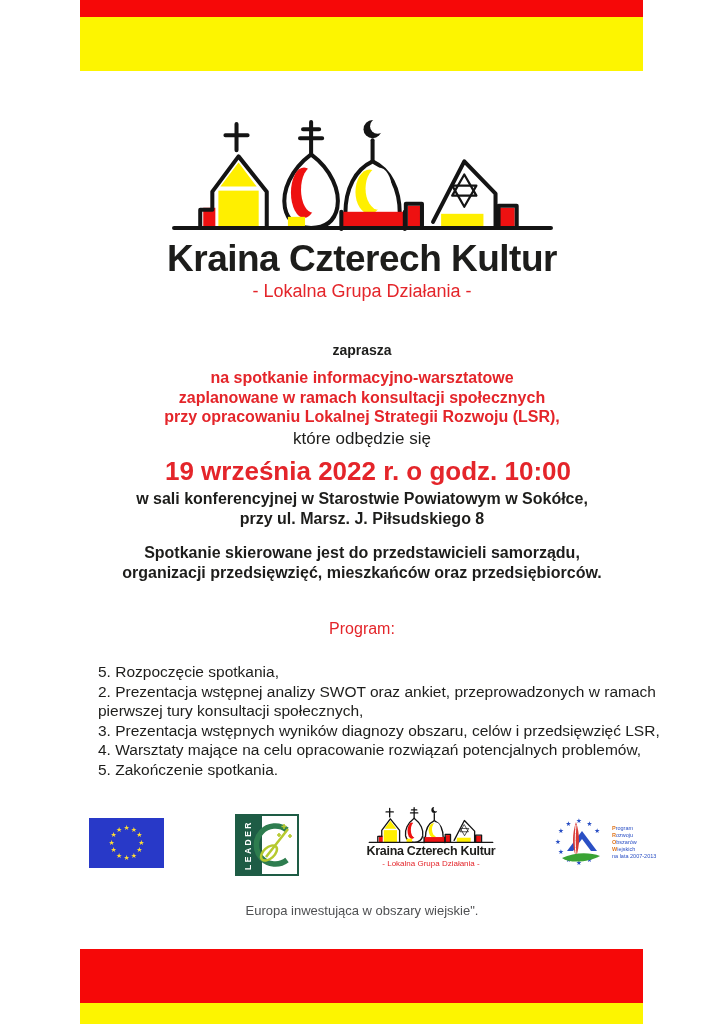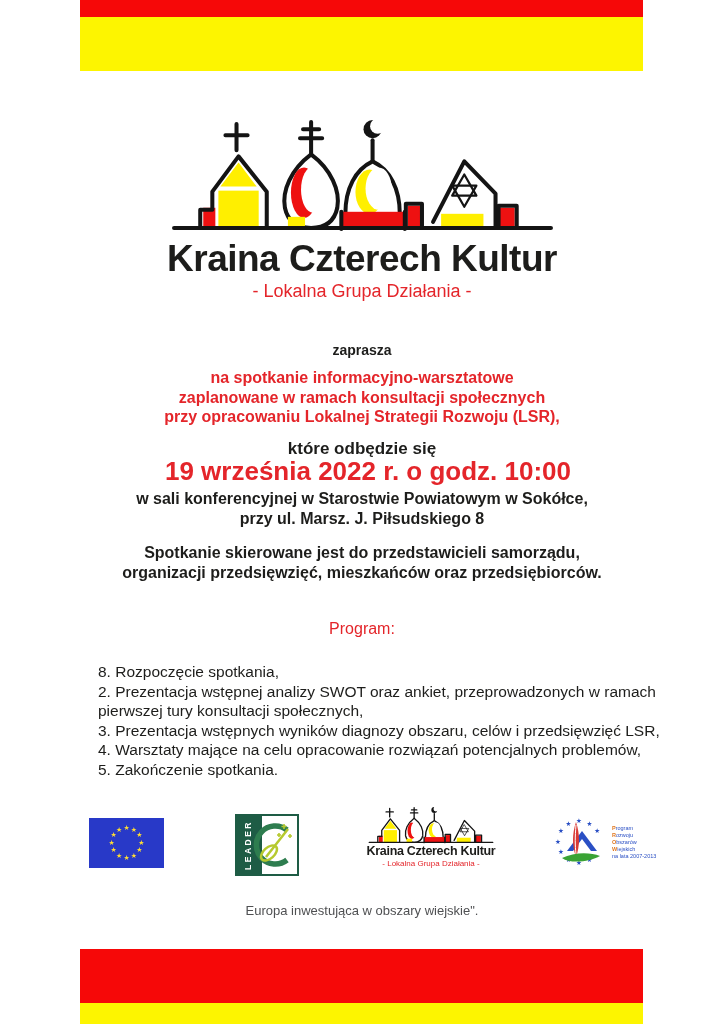--- a/index.html
+++ b/index.html
@@ -16,21 +16,21 @@
   .stripe.top-yellow{top:17px;height:54px;background:var(--stripe-yellow);}
   .stripe.bottom-red{top:949px;height:54px;background:var(--stripe-red);}
   .stripe.bottom-yellow{top:1003px;height:21px;background:var(--stripe-yellow);}
   .header{position:absolute;top:114px;left:0;width:100%;text-align:center;}
   .skyline-main{width:385px;height:119px;display:block;margin:0 auto;}
   .org-title{font-size:37px;font-weight:700;letter-spacing:-0.5px;color:var(--text-black);line-height:40px;margin-top:6px;}
   .org-subtitle{font-size:18px;color:var(--accent-red);line-height:24px;}
   .intro{position:absolute;top:337px;left:0;width:100%;text-align:center;color:var(--text-black);}
   .zaprasza{font-size:14px;font-weight:700;line-height:26px;margin-bottom:5px;}
   .red-line{font-size:16px;font-weight:700;line-height:19.5px;color:var(--accent-red);}
-  .closing-line{font-size:17px;font-weight:700;line-height:19.5px;margin-top:12px;}
+  .closing-line{font-size:17px;font-weight:400;line-height:19.5px;margin-top:2px;}
   .when{position:absolute;top:455px;left:0;width:100%;text-align:center;}
   .event-datetime{font-size:26px;font-weight:700;color:var(--accent-red);line-height:32px;padding-left:12px;}
   .venue{margin-top:2px;font-size:16px;font-weight:700;line-height:19.5px;color:var(--text-black);}
   .audience{position:absolute;top:543px;left:0;width:100%;text-align:center;font-size:16px;font-weight:700;line-height:19.5px;color:var(--text-black);}
   .program-heading{position:absolute;top:620px;left:0;width:100%;text-align:center;font-size:16px;color:var(--accent-red);line-height:18px;}
   .program-list{position:absolute;top:662px;left:98px;width:606px;font-size:15.5px;line-height:19.5px;color:var(--text-black);}
   .program-list p{margin:0;}
   .logos-row{position:absolute;top:805px;left:0;width:100%;height:82px;}
   .eu-flag{position:absolute;left:87px;top:13px;width:79px;height:50px;}
   .leader-logo{position:absolute;left:235px;top:9px;width:64px;height:62px;}
@@ -132,21 +132,21 @@
   </div>
 
   <div class="audience">
     <div>Spotkanie skierowane jest do przedstawicieli samorządu,</div>
     <div>organizacji przedsięwzięć, mieszkańców oraz przedsiębiorców.</div>
   </div>
 
   <div class="program-heading">Program:</div>
 
   <div class="program-list">
-    <p>8. Rozpoczęcie spotkania,</p>
+    <p>5. Rozpoczęcie spotkania,</p>
     <p>2. Prezentacja wstępnej analizy SWOT oraz ankiet, przeprowadzonych w ramach pierwszej tury konsultacji społecznych,</p>
     <p>3. Prezentacja wstępnych wyników diagnozy obszaru, celów i przedsięwzięć LSR,</p>
     <p>4. Warsztaty mające na celu opracowanie rozwiązań potencjalnych problemów,</p>
     <p>5. Zakończenie spotkania.</p>
   </div>
 
   <div class="logos-row">
 
     <svg class="eu-flag" viewBox="0 0 81 54">
       <rect x="0" y="0" width="81" height="54" fill="var(--eu-blue,#2839c8)"></rect>

